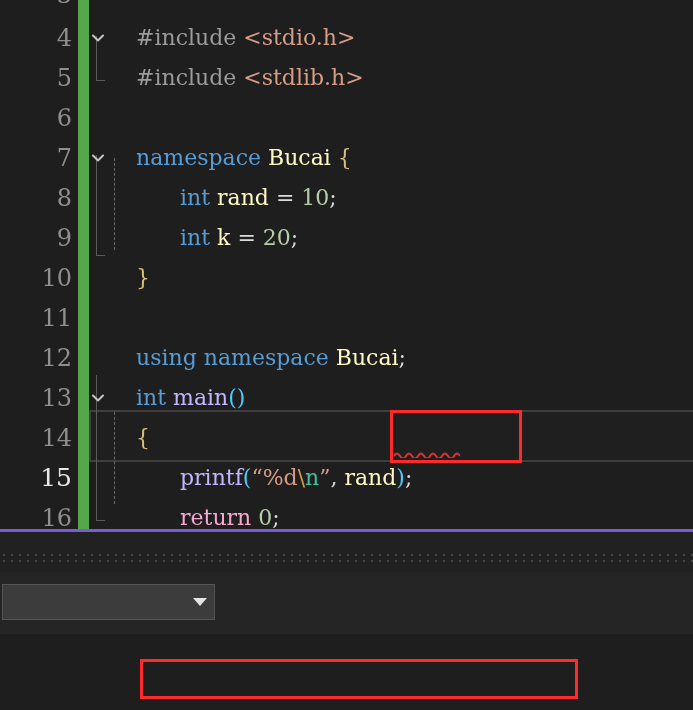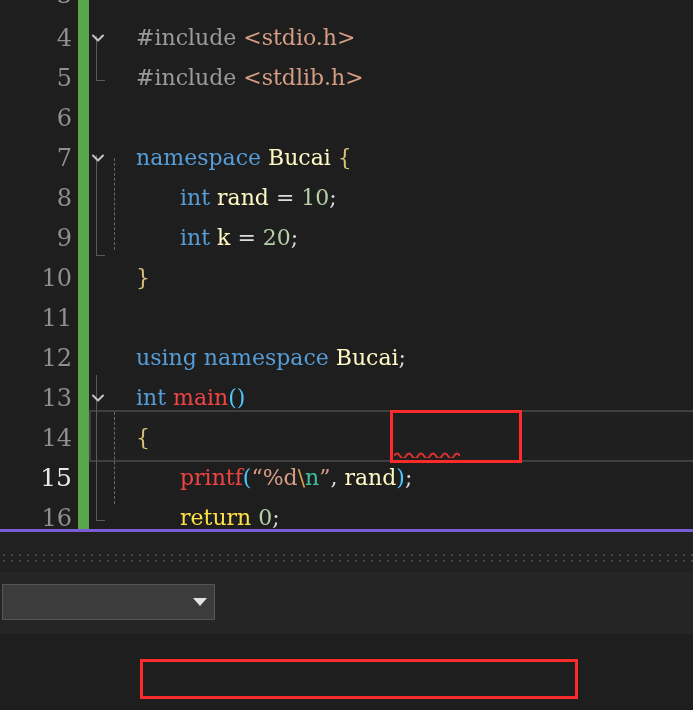--- a/index.html
+++ b/index.html
@@ -39,23 +39,23 @@
     position:absolute; left:0; top:0; height:40px; line-height:40px;
     font-family:"DejaVu Serif", serif; font-size:22px;
     white-space:pre; color:#dcdcdc;margin-left:29px;
   }
 
   
   .t-pp    { color:#9b9b9b; }  
   .t-str   { color:#d69d85; }  
   .t-kw    { color:#569cd6; }  
   .t-id    { color:#fef9c3; }  
-  .t-fn    { color:#ef4444; }  
+  .t-fn    { color:#c4b5fd; }  
   .t-num   { color:#b5cea8; }  
-  .t-ctl   { color:#fde047; }  
+  .t-ctl   { color:#f9a8d4; }  
   .t-punct { color:#dcdcdc; }
   .t-brace { color:#d7c07a; }  
   .t-paren { color:#4ec9ff; }
   .t-quote { color:#d69d85; }  
   .t-esc   { color:#3fbfa0; }  
   .t-bslash{ color:#d7a14a; }
 
   
   .chev {
     position:absolute; left:-2px; top:0; width:22px; height:40px;

